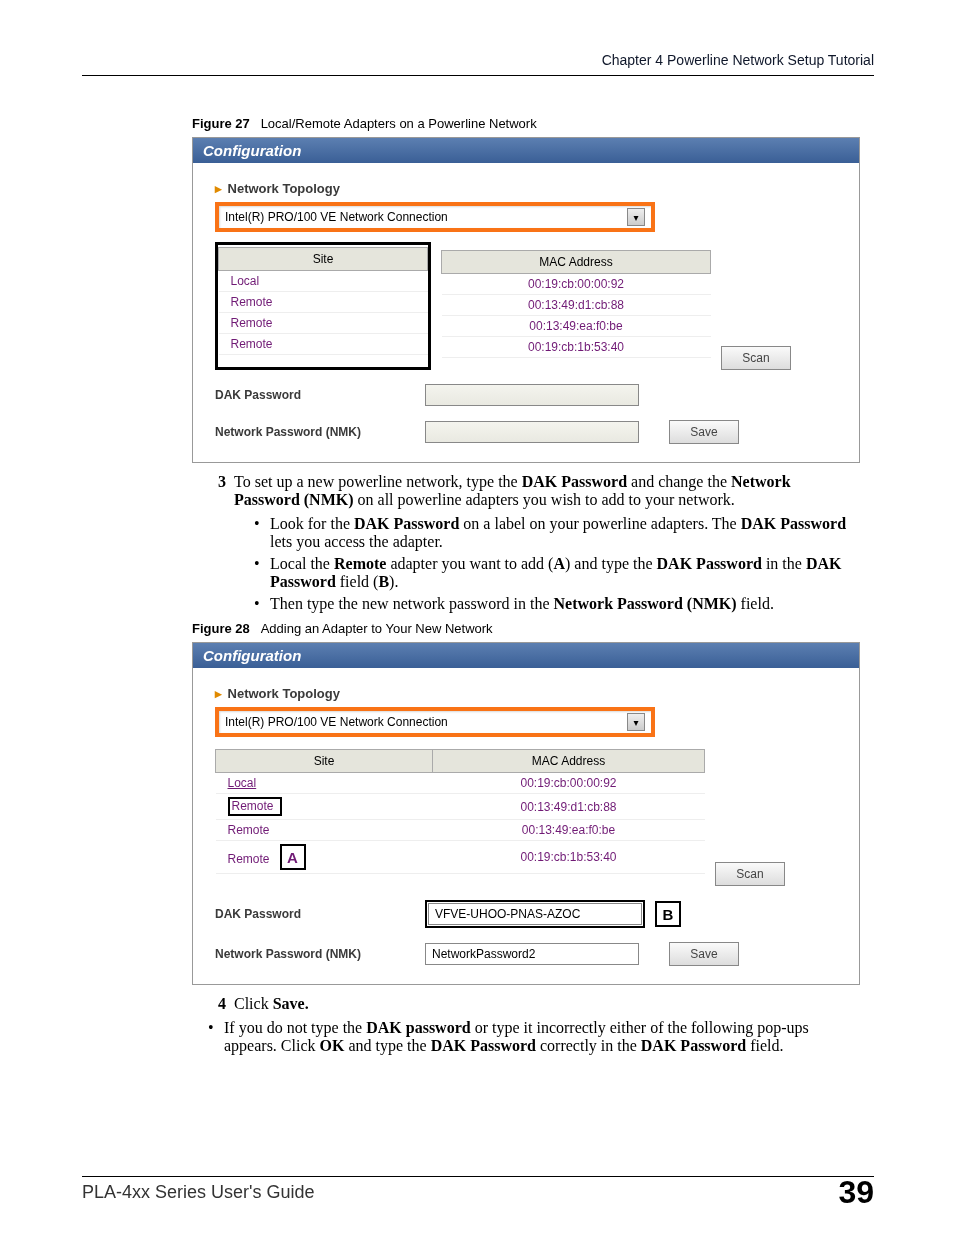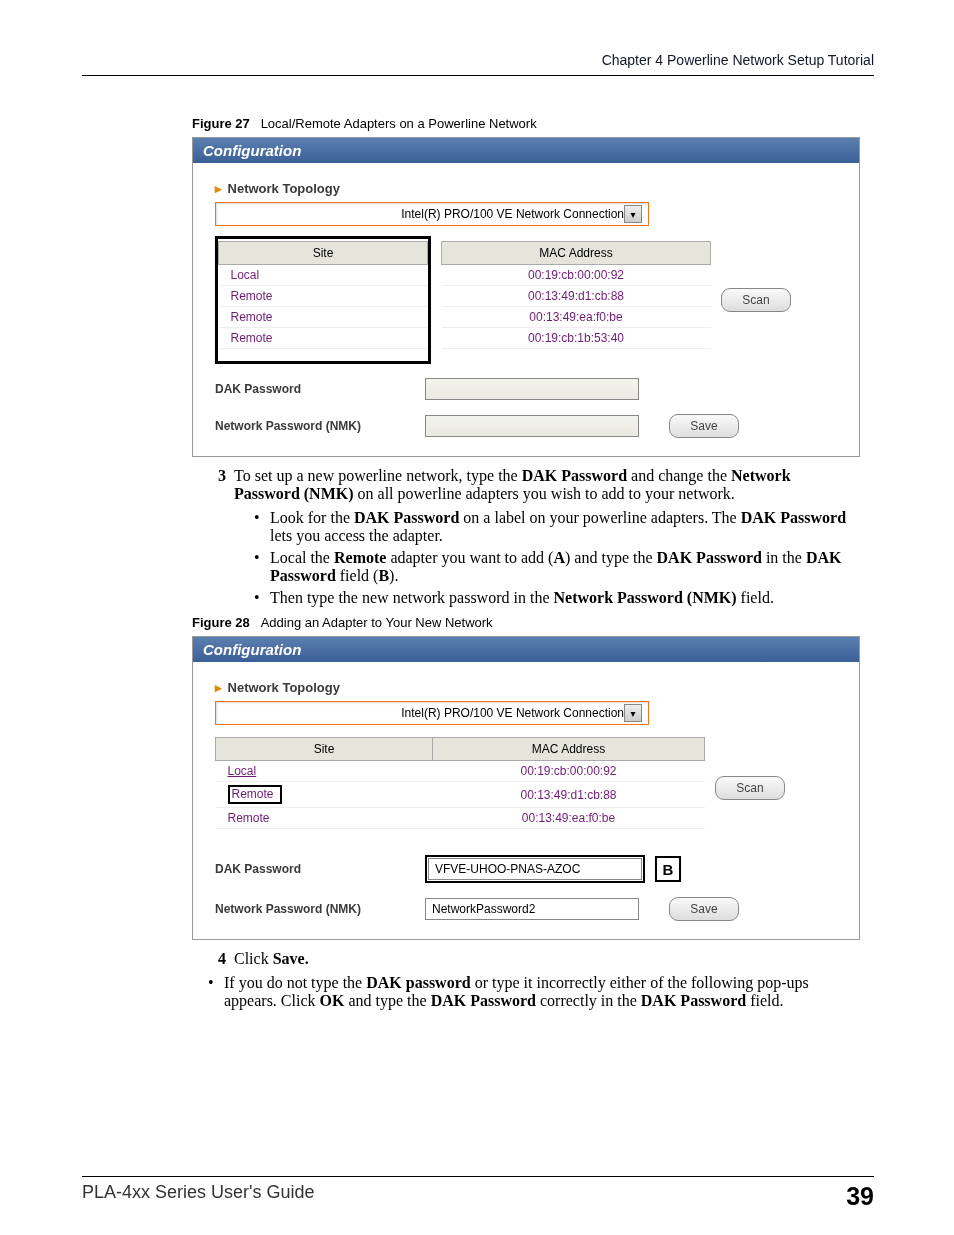--- a/index.html
+++ b/index.html
@@ -10,47 +10,47 @@
     .fig-caption{font-family:Arial,sans-serif;font-size:13px;margin:6px 0}
     .fig-caption b{font-weight:bold}
 
     
     .shot{border:1px solid #999;background:#fff;overflow:hidden;}
     .shot-title{background:linear-gradient(#5c7fb1,#3a5f96);color:#fff;font-family:Tahoma,Arial,sans-serif;font-size:15px;font-weight:bold;padding:4px 10px;font-style:italic}
     .shot-body{padding:14px 22px 18px}
     .sect-title{font-family:Verdana,Arial,sans-serif;font-size:13px;font-weight:bold;color:#3a3a3a;margin:4px 0 6px}
     .sect-title .bullet{color:#e08a00;margin-right:6px}
     .topbar{display:flex;align-items:center;gap:10px;margin:4px 0 10px}
-    .combobox{flex:0 0 420px;height:22px;border:1px solid #f97316;background:#fff;font-family:Tahoma,Arial,sans-serif;font-size:12px;padding:0 6px;display:flex;align-items:center;justify-content:flex-end;box-shadow:inset 1px 1px 2px rgba(0,0,0,.15)}
+    .combobox{flex:0 0 420px;height:22px;border:4px solid #f97316;background:#fff;font-family:Tahoma,Arial,sans-serif;font-size:12px;padding:0 6px;display:flex;align-items:center;justify-content:space-between;box-shadow:inset 1px 1px 2px rgba(0,0,0,.15)}
     .cbx-arrow{width:16px;height:16px;background:linear-gradient(#eee,#ccc);border:1px solid #888;display:flex;align-items:center;justify-content:center;font-size:10px}
-    .scan,.save{width:70px;height:24px;background:linear-gradient(#fafafa,#ddd);border:1px solid #888;font-family:Tahoma,Arial,sans-serif;font-size:12px;color:#444;border-radius:9px}
+    .scan,.save{width:70px;height:24px;background:linear-gradient(#fafafa,#ddd);border:1px solid #888;font-family:Tahoma,Arial,sans-serif;font-size:12px;color:#444;border-radius:0}
     table.adapters{width:490px;border-collapse:collapse;font-family:Tahoma,Arial,sans-serif;font-size:12px;margin:2px 0 12px}
     table.adapters th{background:#e5e5dc;border:1px solid #aaa;padding:4px 8px;font-weight:normal}
     table.adapters td{padding:3px 12px;color:#701a75;border-bottom:1px solid #eee}
     table.adapters td.site{width:160px}
-    .split-wrap{display:flex;gap:10px;align-items:center}
+    .split-wrap{display:flex;gap:10px;align-items:flex-end}
     .form-row{display:flex;align-items:center;margin:14px 0 0}
     .form-label{width:210px;font-family:Verdana,Arial,sans-serif;font-size:12px;font-weight:bold;color:#3a3a3a}
     .form-input{width:200px;height:20px;border:1px solid #888;background:#fff;font-family:Tahoma,Arial,sans-serif;font-size:12px;padding:0 6px}
     .form-input.shade{background:linear-gradient(#f4f4ee,#e9e9e1)}
     .callout{display:inline-flex;width:22px;height:22px;border:2px solid #000;align-items:center;justify-content:center;font-family:Arial,sans-serif;font-weight:bold;font-size:15px;margin-left:10px;background:#fff}
     .thickbox{border:3px solid #000;display:inline-block;vertical-align:top}
     
     .uLocal{border-bottom:3px solid #000}
 
     
     .step{display:flex;margin:10px 0 2px}
     .step-num{width:34px;text-align:right;font-weight:bold;padding-right:8px}
     .step-body{flex:1}
     ul.bul{margin:6px 0 8px 62px;padding:0}
     ul.bul li{margin:4px 0;list-style:none;position:relative;padding-left:16px}
     ul.bul li:before{content:"•";position:absolute;left:0}
     .footer-hr{position:absolute;left:82px;right:80px;bottom:58px;border-top:1px solid #000}
     .footer-left{position:absolute;left:82px;bottom:32px;font-family:Arial,sans-serif;font-size:18px;color:#333}
-    .footer-right{position:absolute;right:80px;bottom:24px;font-family:Arial,sans-serif;font-size:25px;font-weight:bold}
+    .footer-right{position:absolute;right:80px;bottom:24px;font-family:Arial,sans-serif;font-size:32px;font-weight:bold}
   </style>
 </head>
 <body>
 
 <div class="page">
   <div class="header-text">Chapter 4 Powerline Network Setup Tutorial</div>
   <div class="hr-top"></div>
 
   <div class="content">
 
@@ -161,20 +161,24 @@
                   <td style="text-align:center">00:19:cb:00:00:92</td>
                 </tr>
             <tr>
                   <td class="site"><span style="border:2px solid #000;padding:0 6px 1px 2px;display:inline-block">Remote</span></td>
                   <td style="text-align:center">00:13:49:d1:cb:88</td>
                 </tr>
             <tr>
                   <td class="site">Remote</td>
                   <td style="text-align:center">00:13:49:ea:f0:be</td>
                 </tr>
+            <tr>
+                  <td class="site"><span>Remote</span><span class="callout">A</span></td>
+                  <td style="text-align:center">00:19:cb:1b:53:40</td>
+                </tr>
           </tbody>
             </table>
           <div><button class="scan">Scan</button></div>
         </div>
         <div class="form-row">
           <div class="form-label">DAK Password</div>
           <span style="border:2px solid #000;padding:1px;display:inline-block"><input class="form-input" value="VFVE-UHOO-PNAS-AZOC" style=""></span>
           <span class="callout">B</span>
         </div>
         <div class="form-row">

